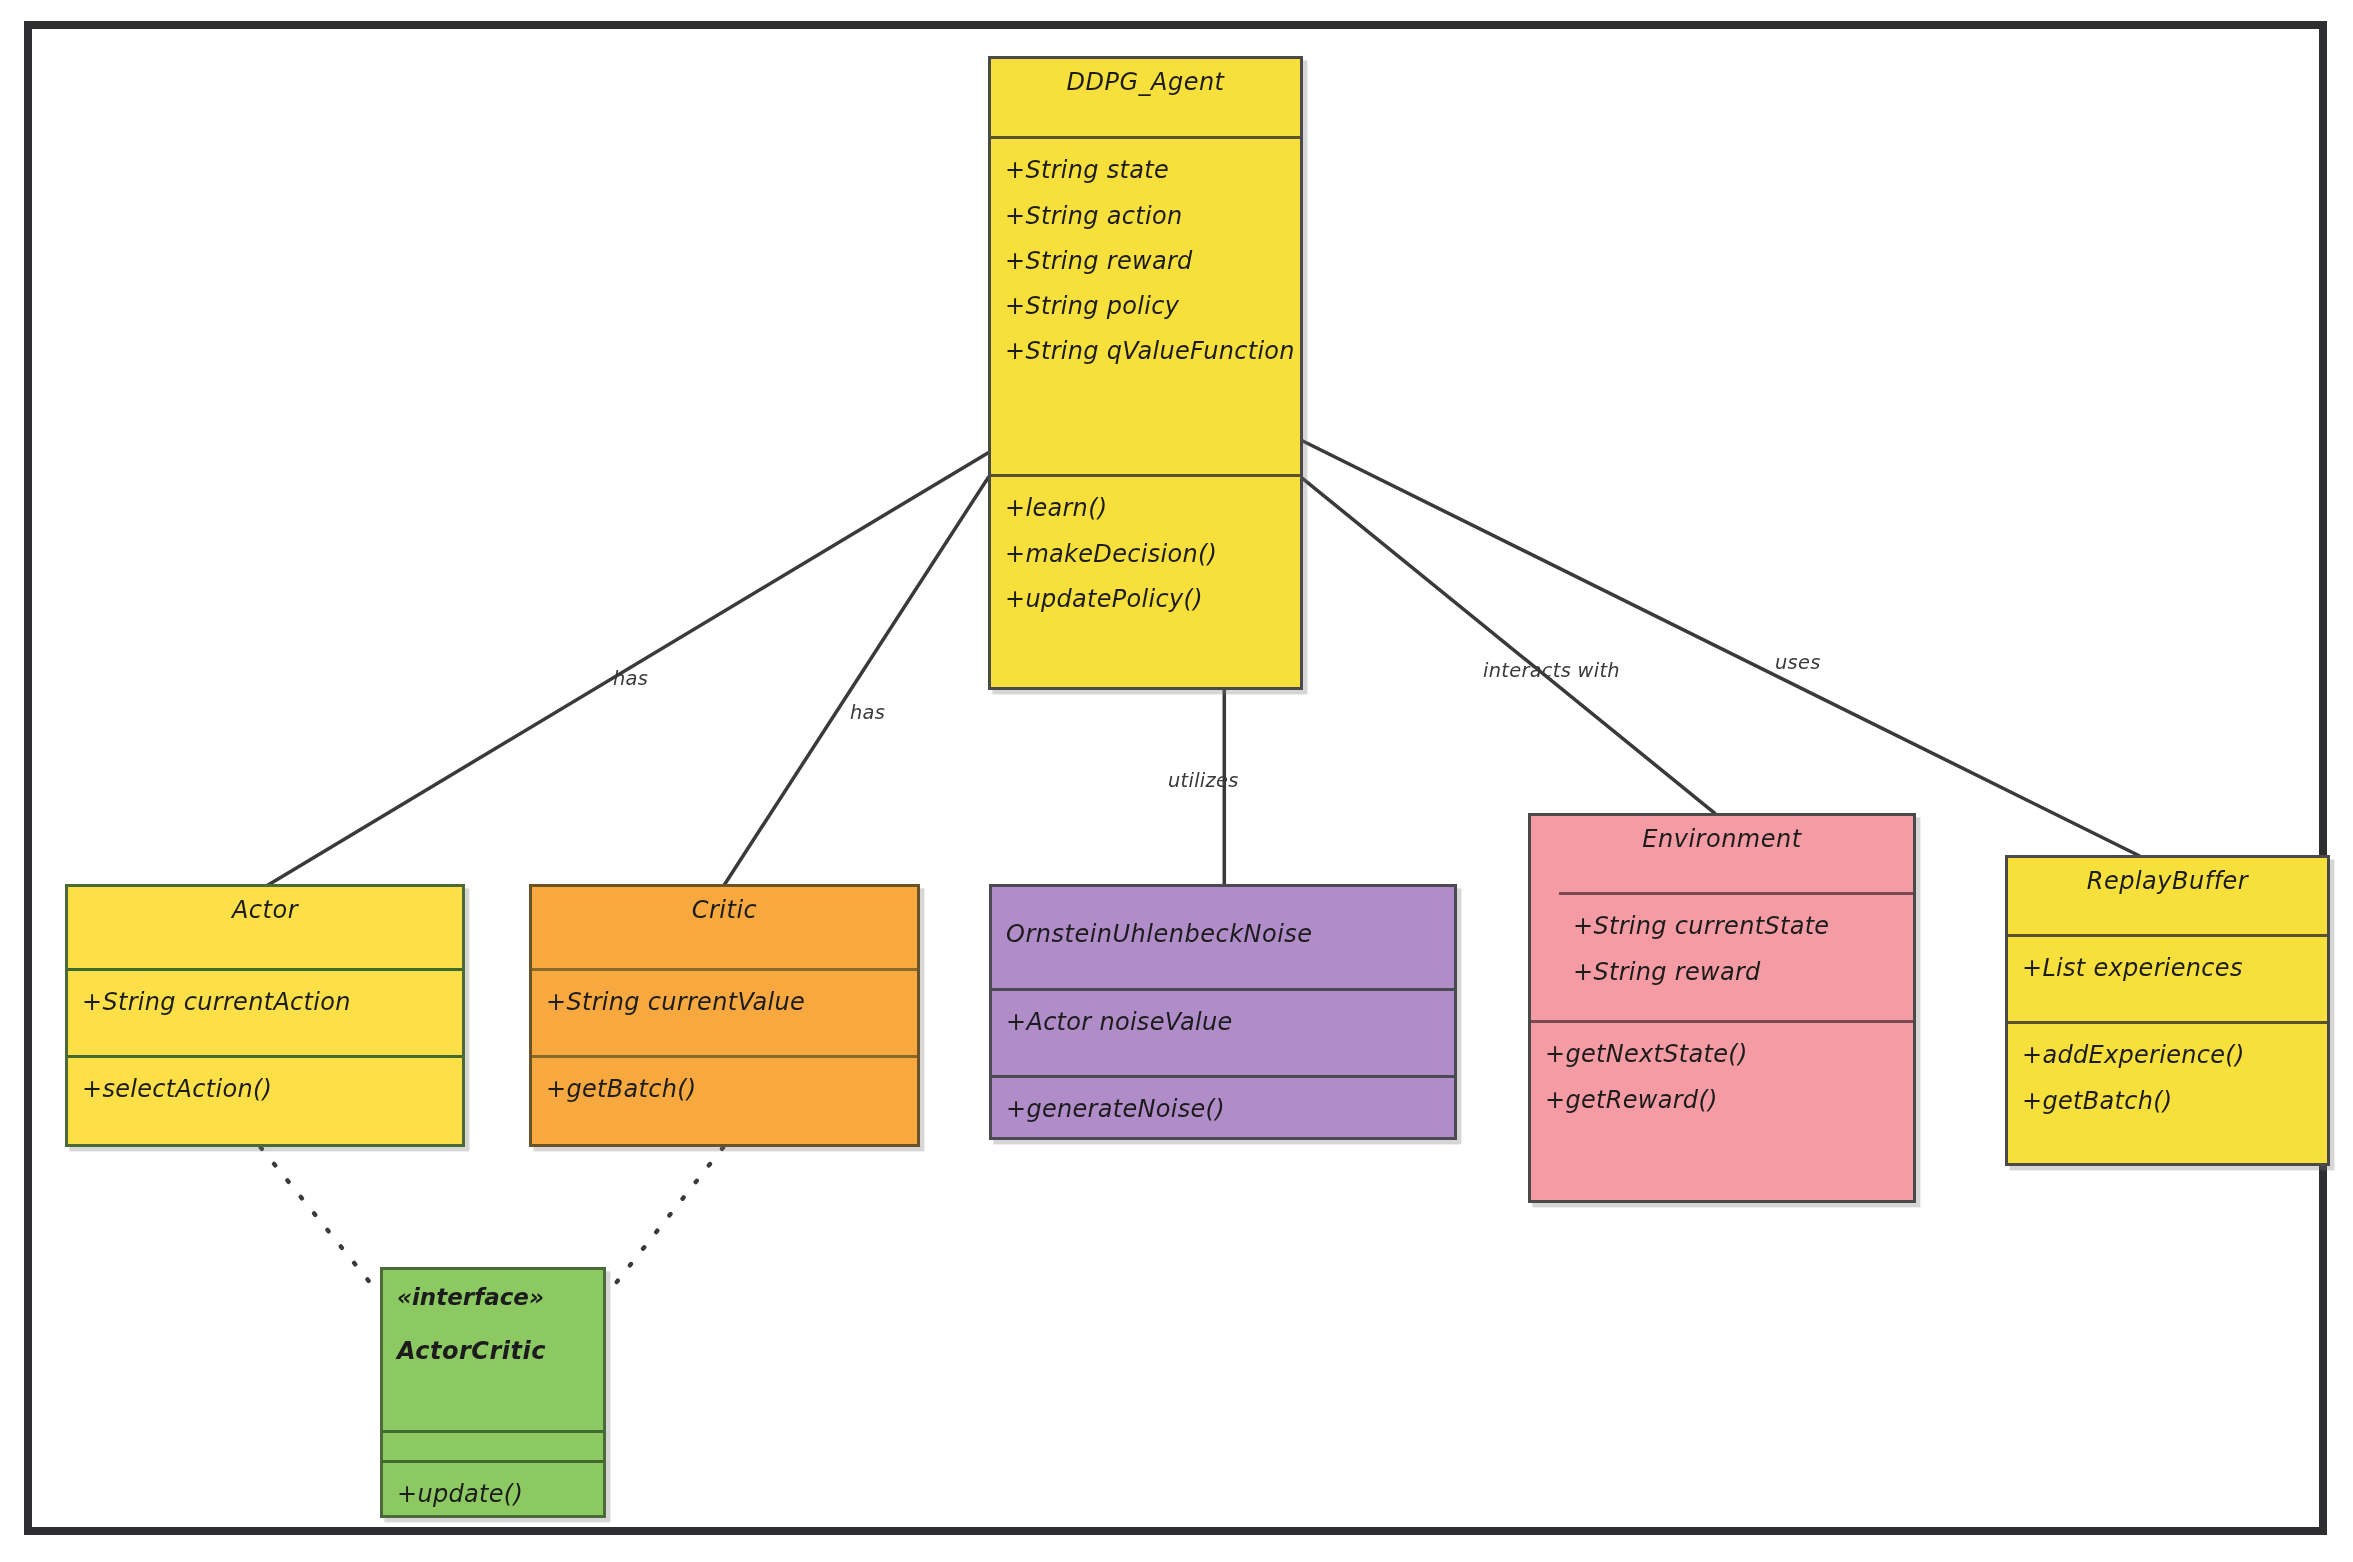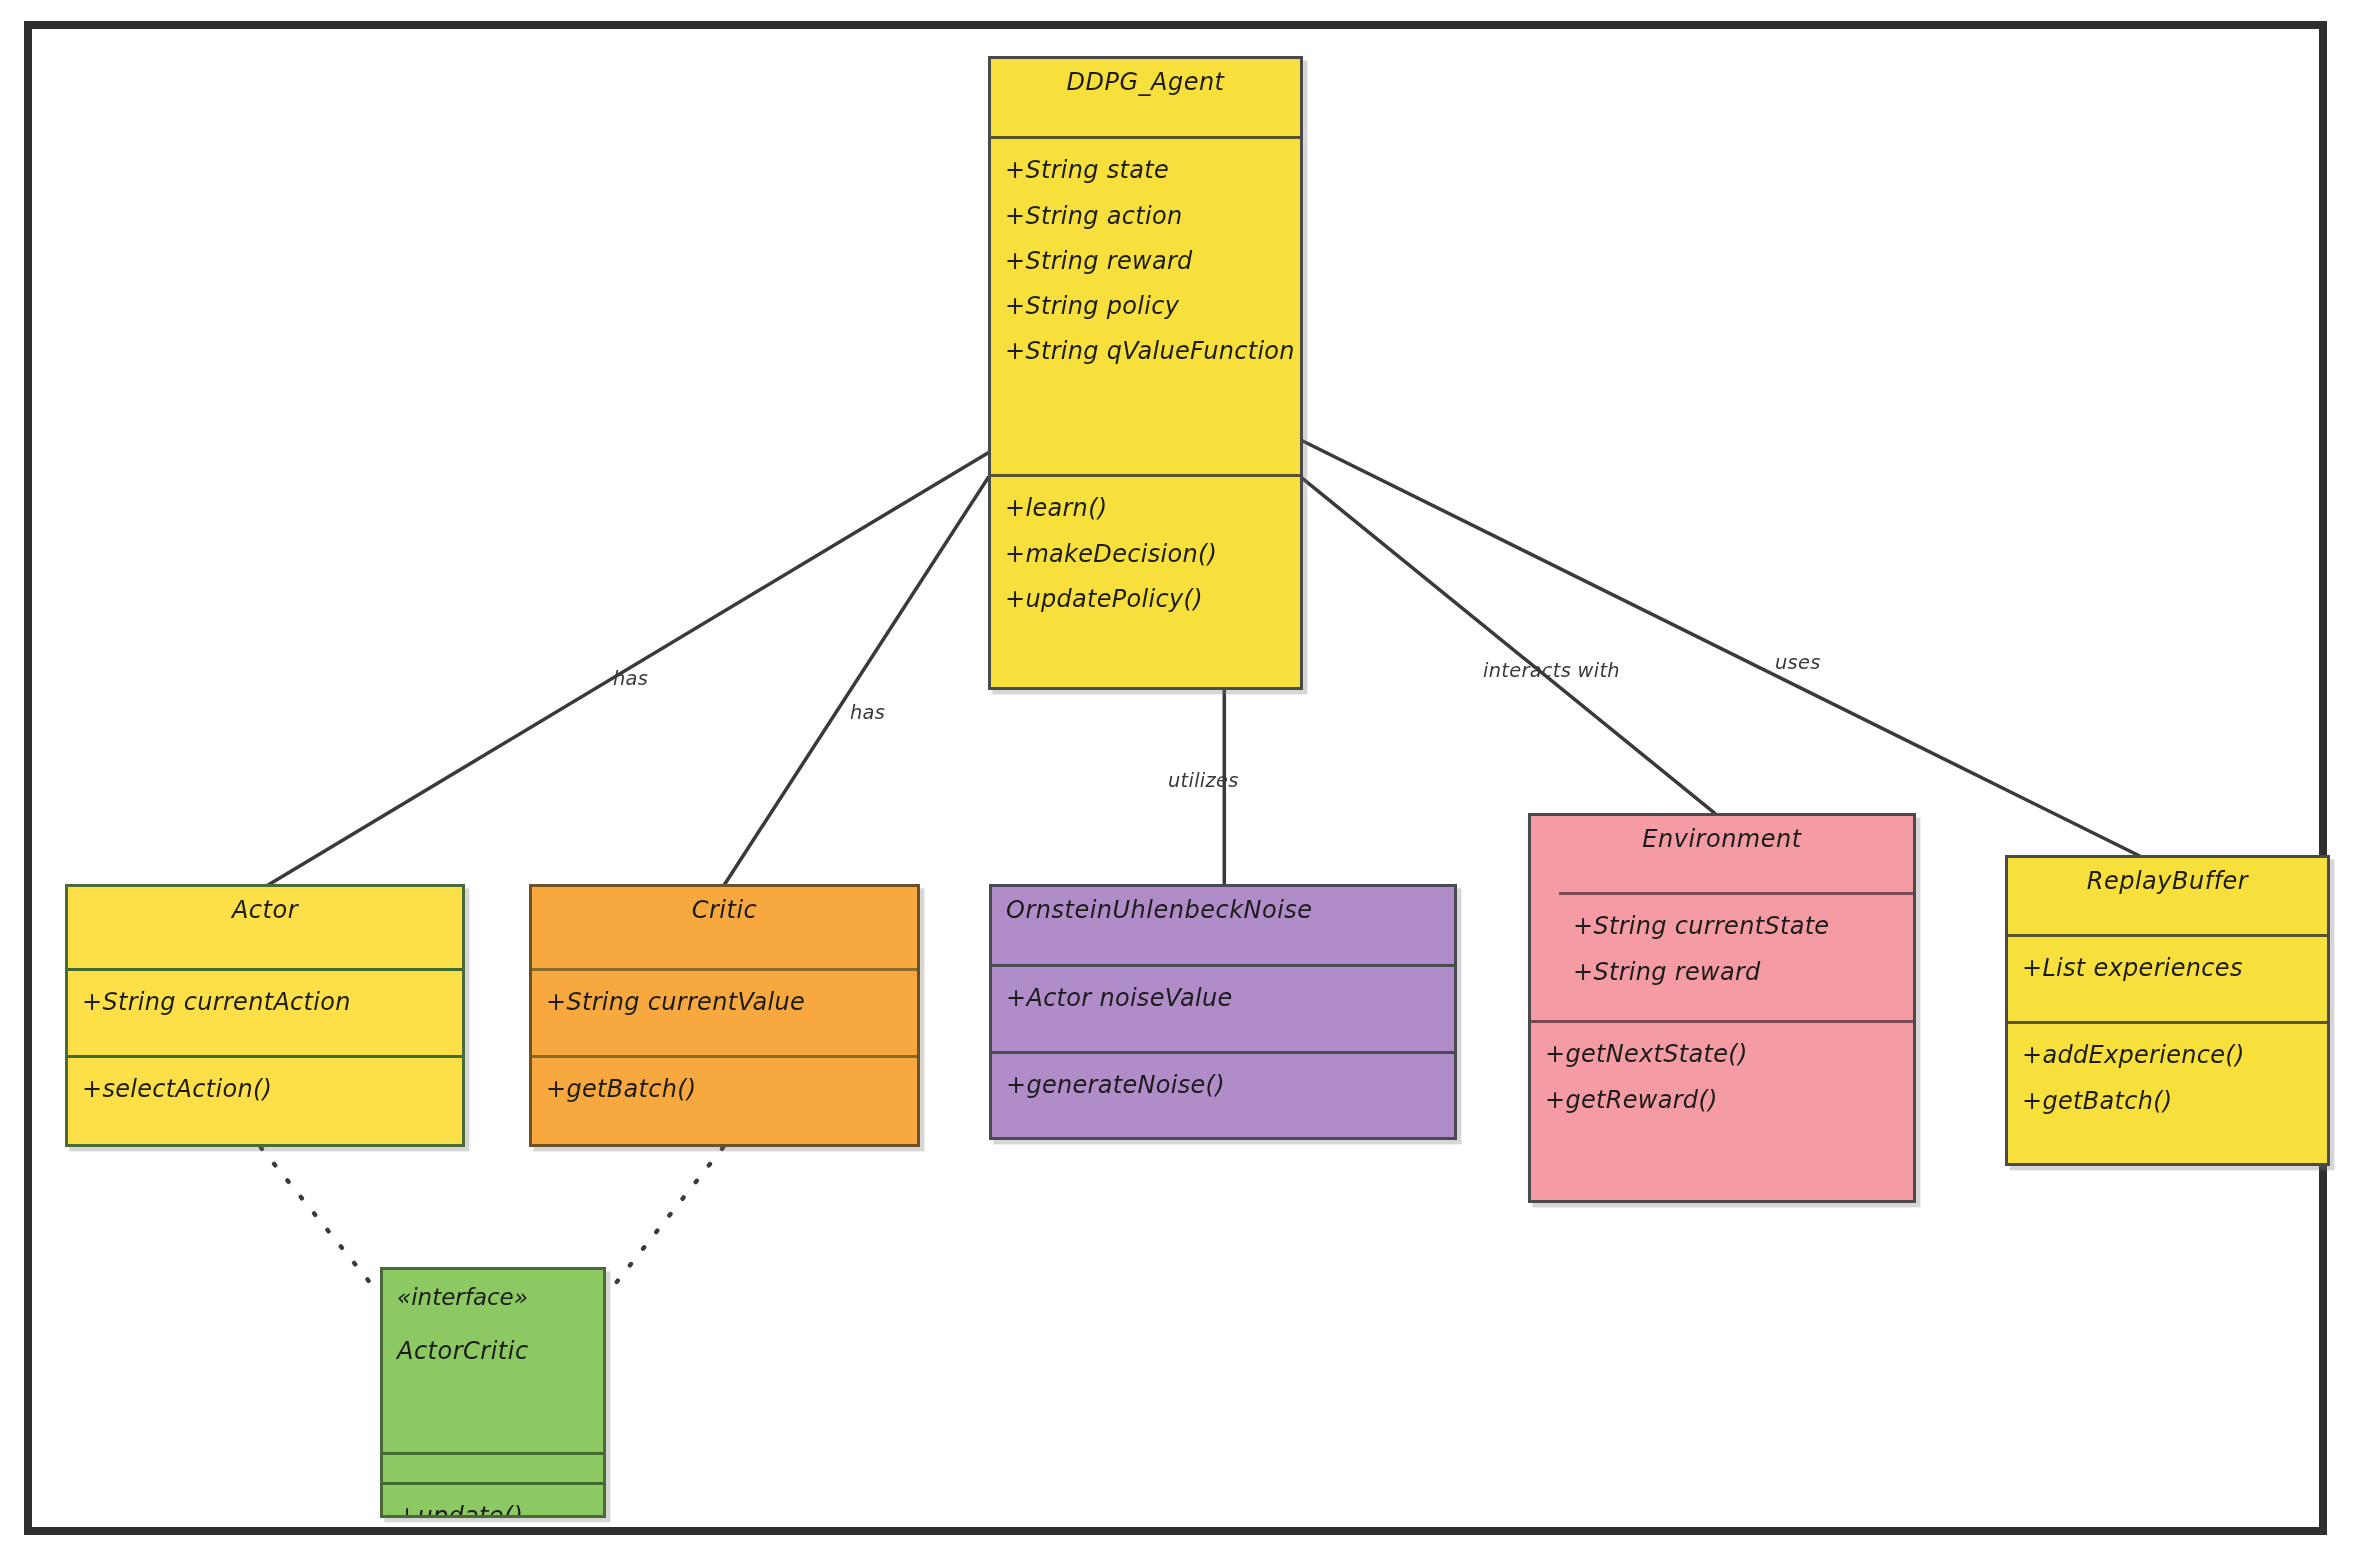--- a/index.html
+++ b/index.html
@@ -152,21 +152,21 @@
     </div>
     <div class="uml-compartment" style="height:87px; border-color:#8a6a28;">
       <div class="uml-member">+String currentValue</div>
     </div>
     <div class="uml-compartment" style="height:88px; border-color:#8a6a28;">
       <div class="uml-member">+getBatch()</div>
     </div>
   </div>
 
   <div class="uml-class" style="left:989px; top:884px; width:468px; height:256px; background:#B08CC9; border-color:#4a4a52;">
-    <div class="uml-compartment" style="height:77px; border-color:#4a4a52;">
+    <div class="uml-compartment" style="height:77px; border-color:#4a4a52;margin-top:24px;">
       <div class="uml-title left-align">OrnsteinUhlenbeckNoise</div>
     </div>
     <div class="uml-compartment" style="height:87px; border-color:#4a4a52;">
       <div class="uml-member">+Actor noiseValue</div>
     </div>
     <div class="uml-compartment" style="height:86px; border-color:#4a4a52;">
       <div class="uml-member">+generateNoise()</div>
     </div>
   </div>
 
@@ -191,21 +191,21 @@
     <div class="uml-compartment" style="height:87px; border-color:#5c5230;">
       <div class="uml-member">+List experiences</div>
     </div>
     <div class="uml-compartment" style="height:145px; border-color:#5c5230;">
       <div class="uml-member">+addExperience()</div>
       <div class="uml-member">+getBatch()</div>
     </div>
   </div>
 
   <div class="uml-class" style="left:380px; top:1267px; width:226px; height:251px; background:#8CC963; border-color:#4a6b37;">
-    <div class="uml-compartment" style="height:182px; border-color:#3f6b2f; padding-top:14px;">
+    <div class="uml-compartment" style="height:160px; border-color:#3f6b2f; padding-top:14px;font-weight:bold;">
       <div class="uml-stereo">«interface»</div>
       <div class="uml-title left-align" style="padding-top:23px;">ActorCritic</div>
     </div>
     <div class="uml-compartment" style="height:30px; border-color:#3f6b2f; padding:0;"></div>
     <div class="uml-compartment" style="height:77px; border-color:#3f6b2f;">
       <div class="uml-member">+update()</div>
     </div>
   </div>
 
 </div>

